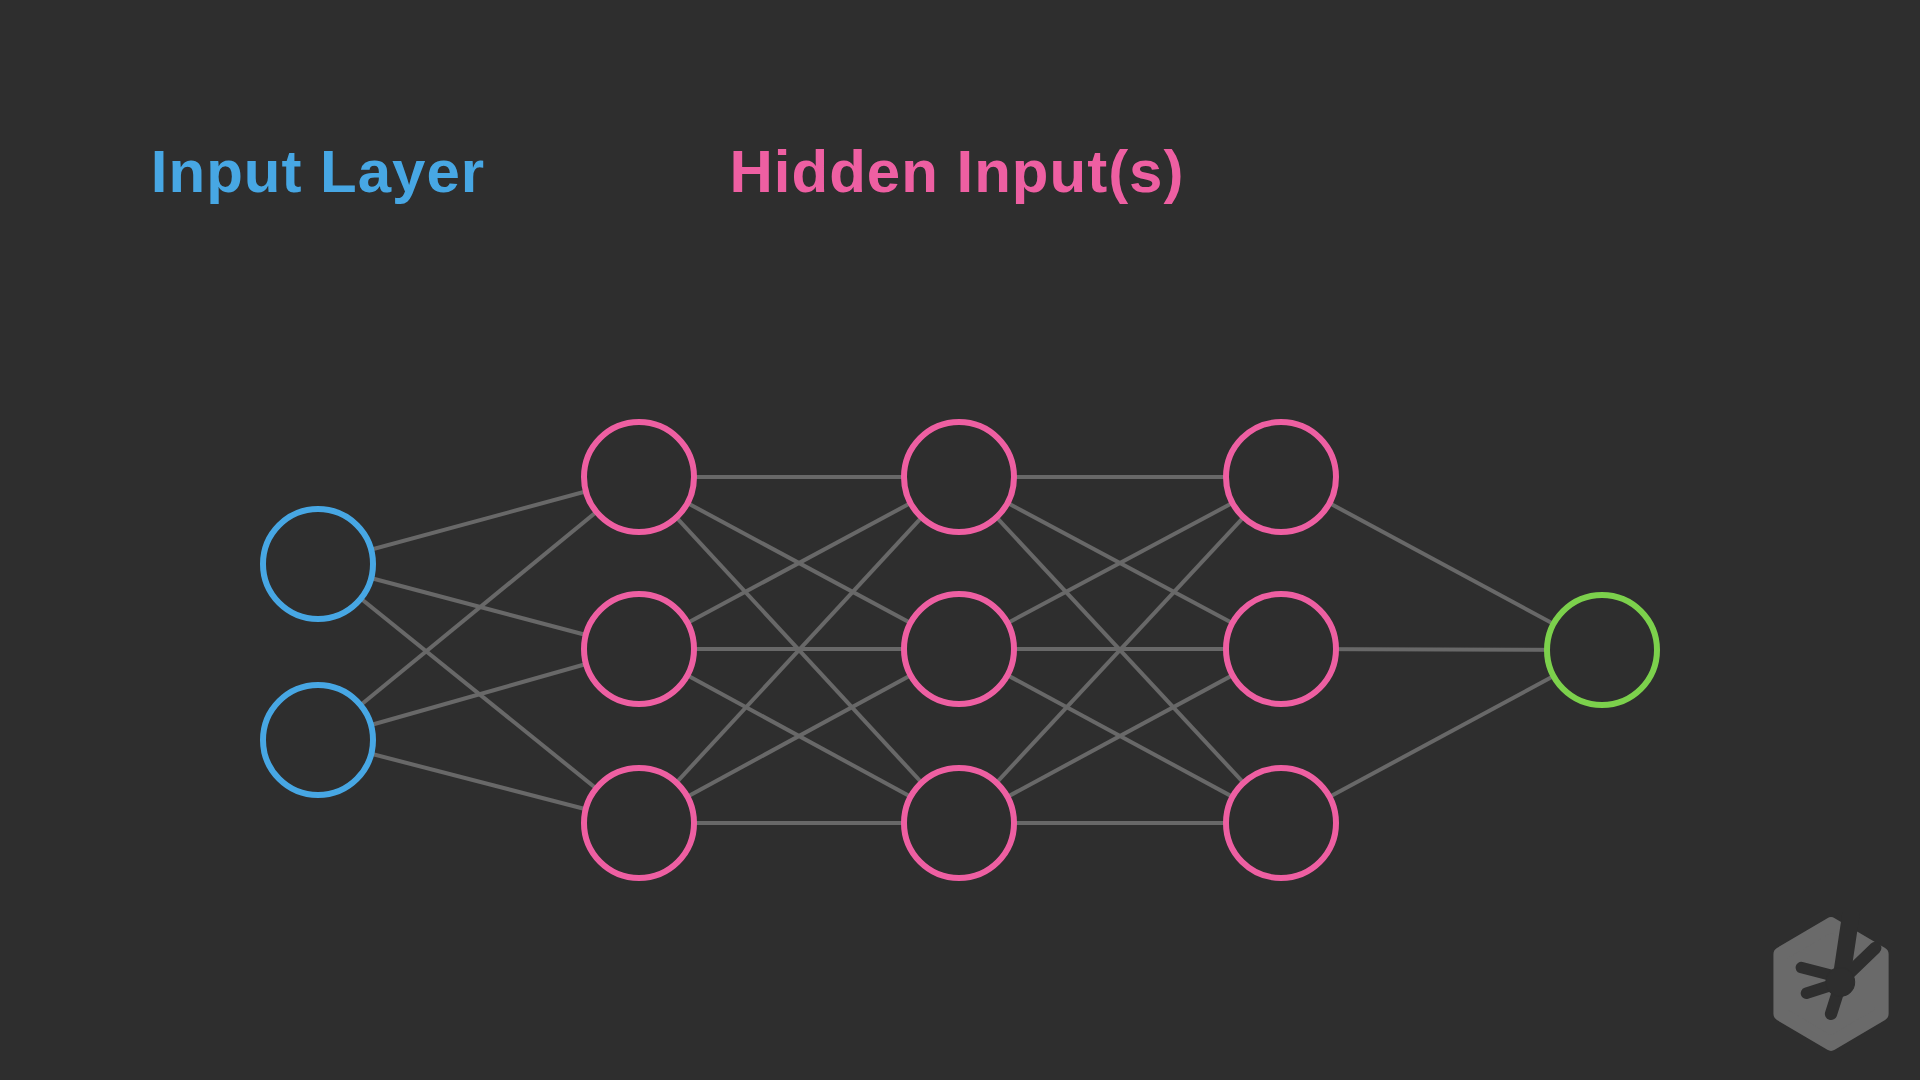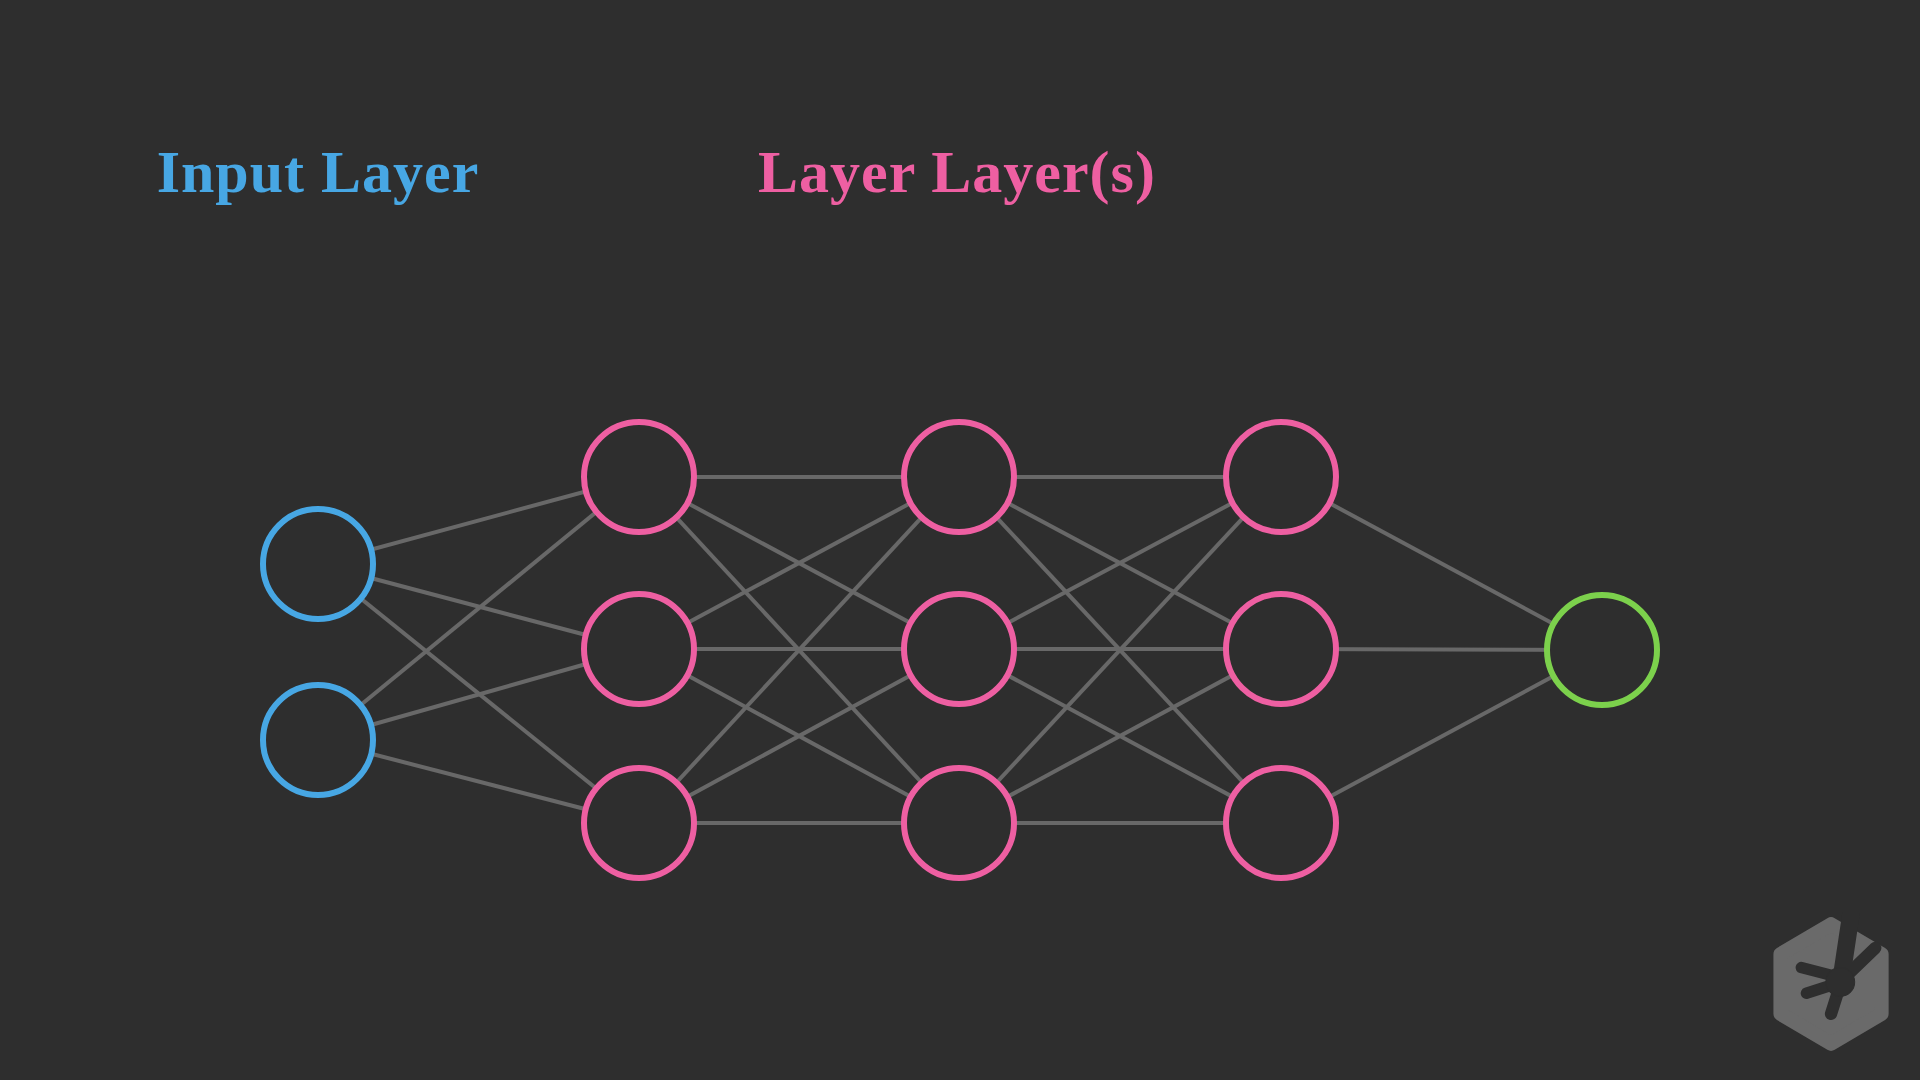--- a/index.html
+++ b/index.html
@@ -7,21 +7,20 @@
     padding: 0;
     width: 1920px;
     height: 1080px;
     overflow: hidden;
     font-family: "Liberation Sans", "DejaVu Sans", sans-serif;
   }
   #stage {
     position: relative;
     width: 1920px;
     height: 989px;
-    font-family: Liberation Serif, serif;
   }
   #network-svg {
     position: absolute;
     left: 0;
     top: 0;
   }
   .layer-label {
     position: absolute;
     top: 142px;
     transform: translateX(-50%);
@@ -85,21 +84,21 @@
         <circle cx="959" cy="649" r="55" fill="#2e2e2e" stroke="#ee5fa2" stroke-width="6"></circle>
         <circle cx="959" cy="823" r="55" fill="#2e2e2e" stroke="#ee5fa2" stroke-width="6"></circle>
         <circle cx="1281" cy="477" r="55" fill="#2e2e2e" stroke="#ee5fa2" stroke-width="6"></circle>
         <circle cx="1281" cy="649" r="55" fill="#2e2e2e" stroke="#ee5fa2" stroke-width="6"></circle>
         <circle cx="1281" cy="823" r="55" fill="#2e2e2e" stroke="#ee5fa2" stroke-width="6"></circle>
         <circle cx="1602" cy="650" r="55" fill="#2e2e2e" stroke="#7cd14c" stroke-width="6"></circle>
       </g>
   </svg>
 
   <div class="layer-label" style="left: 318px; color: rgb(71, 167, 228);">Input Layer</div>
-  <div class="layer-label" style="left: 957px; color: rgb(238, 95, 162);">Layer Layer(s)</div>
+  <div class="layer-label" style="left: 957px; color: rgb(238, 95, 162);">Hidden Input(s)</div>
 
   <div id="logo-wrap">
     <svg width="144" height="144" viewBox="0 0 140 140">
 
       <polygon points="71,12 120,41 120,99 71,128 22,99 22,41" stroke-width="14" stroke-linejoin="round" id="hex-shape" fill="#6a6a6a" stroke="#6a6a6a"></polygon>
 
       <g id="foot-group">
         <line x1="91" y1="-2" x2="82" y2="58" stroke-width="17" stroke-linecap="round" stroke="#2e2e2e" fill="#2e2e2e"></line>
         <line x1="88" y1="60" x2="114" y2="35" stroke-width="12" stroke-linecap="round" stroke="#2e2e2e" fill="#2e2e2e"></line>
         <line x1="73" y1="62" x2="42" y2="54" stroke-width="11" stroke-linecap="round" stroke="#2e2e2e" fill="#2e2e2e"></line>

